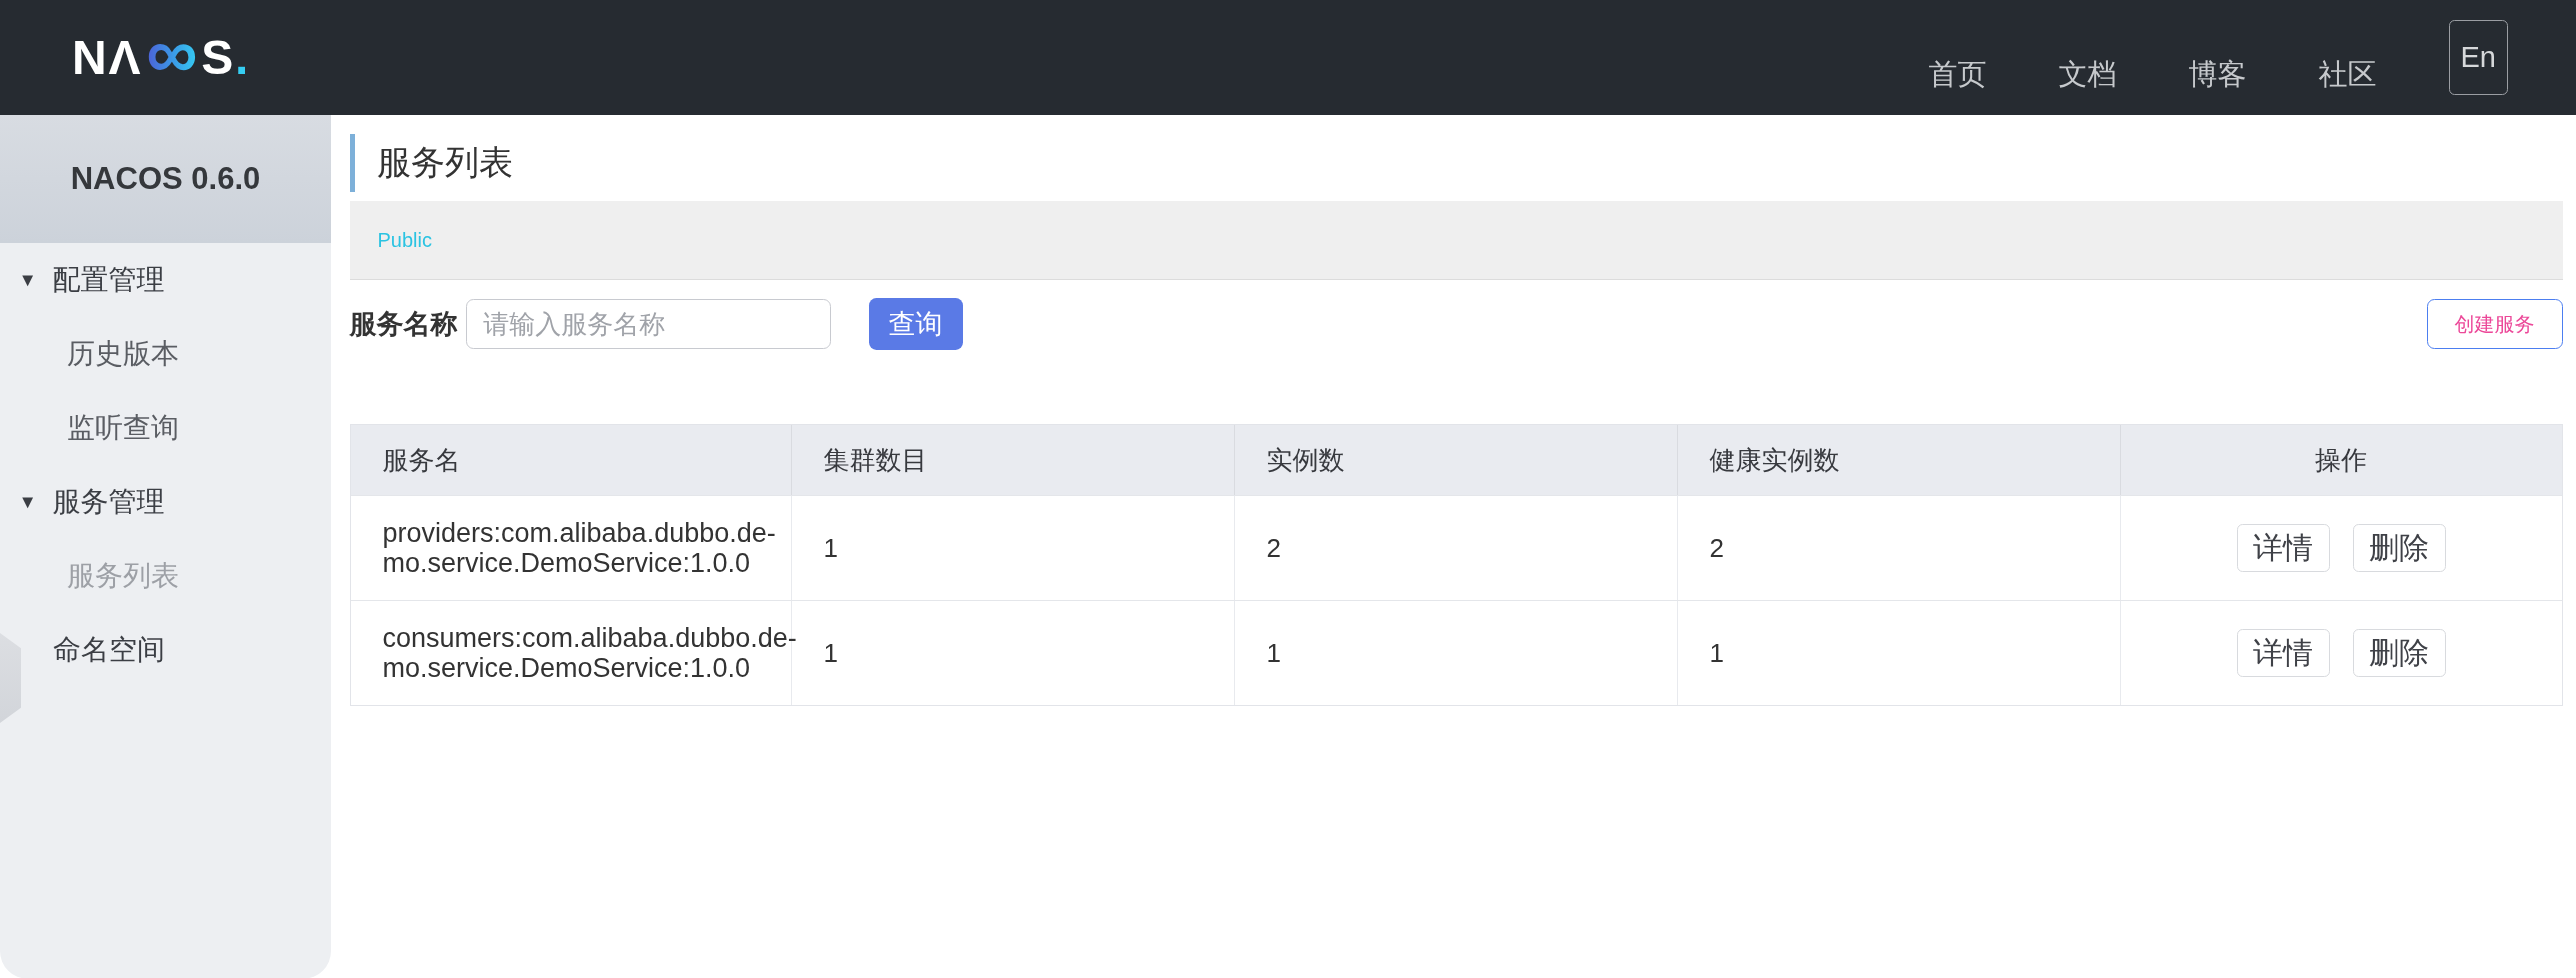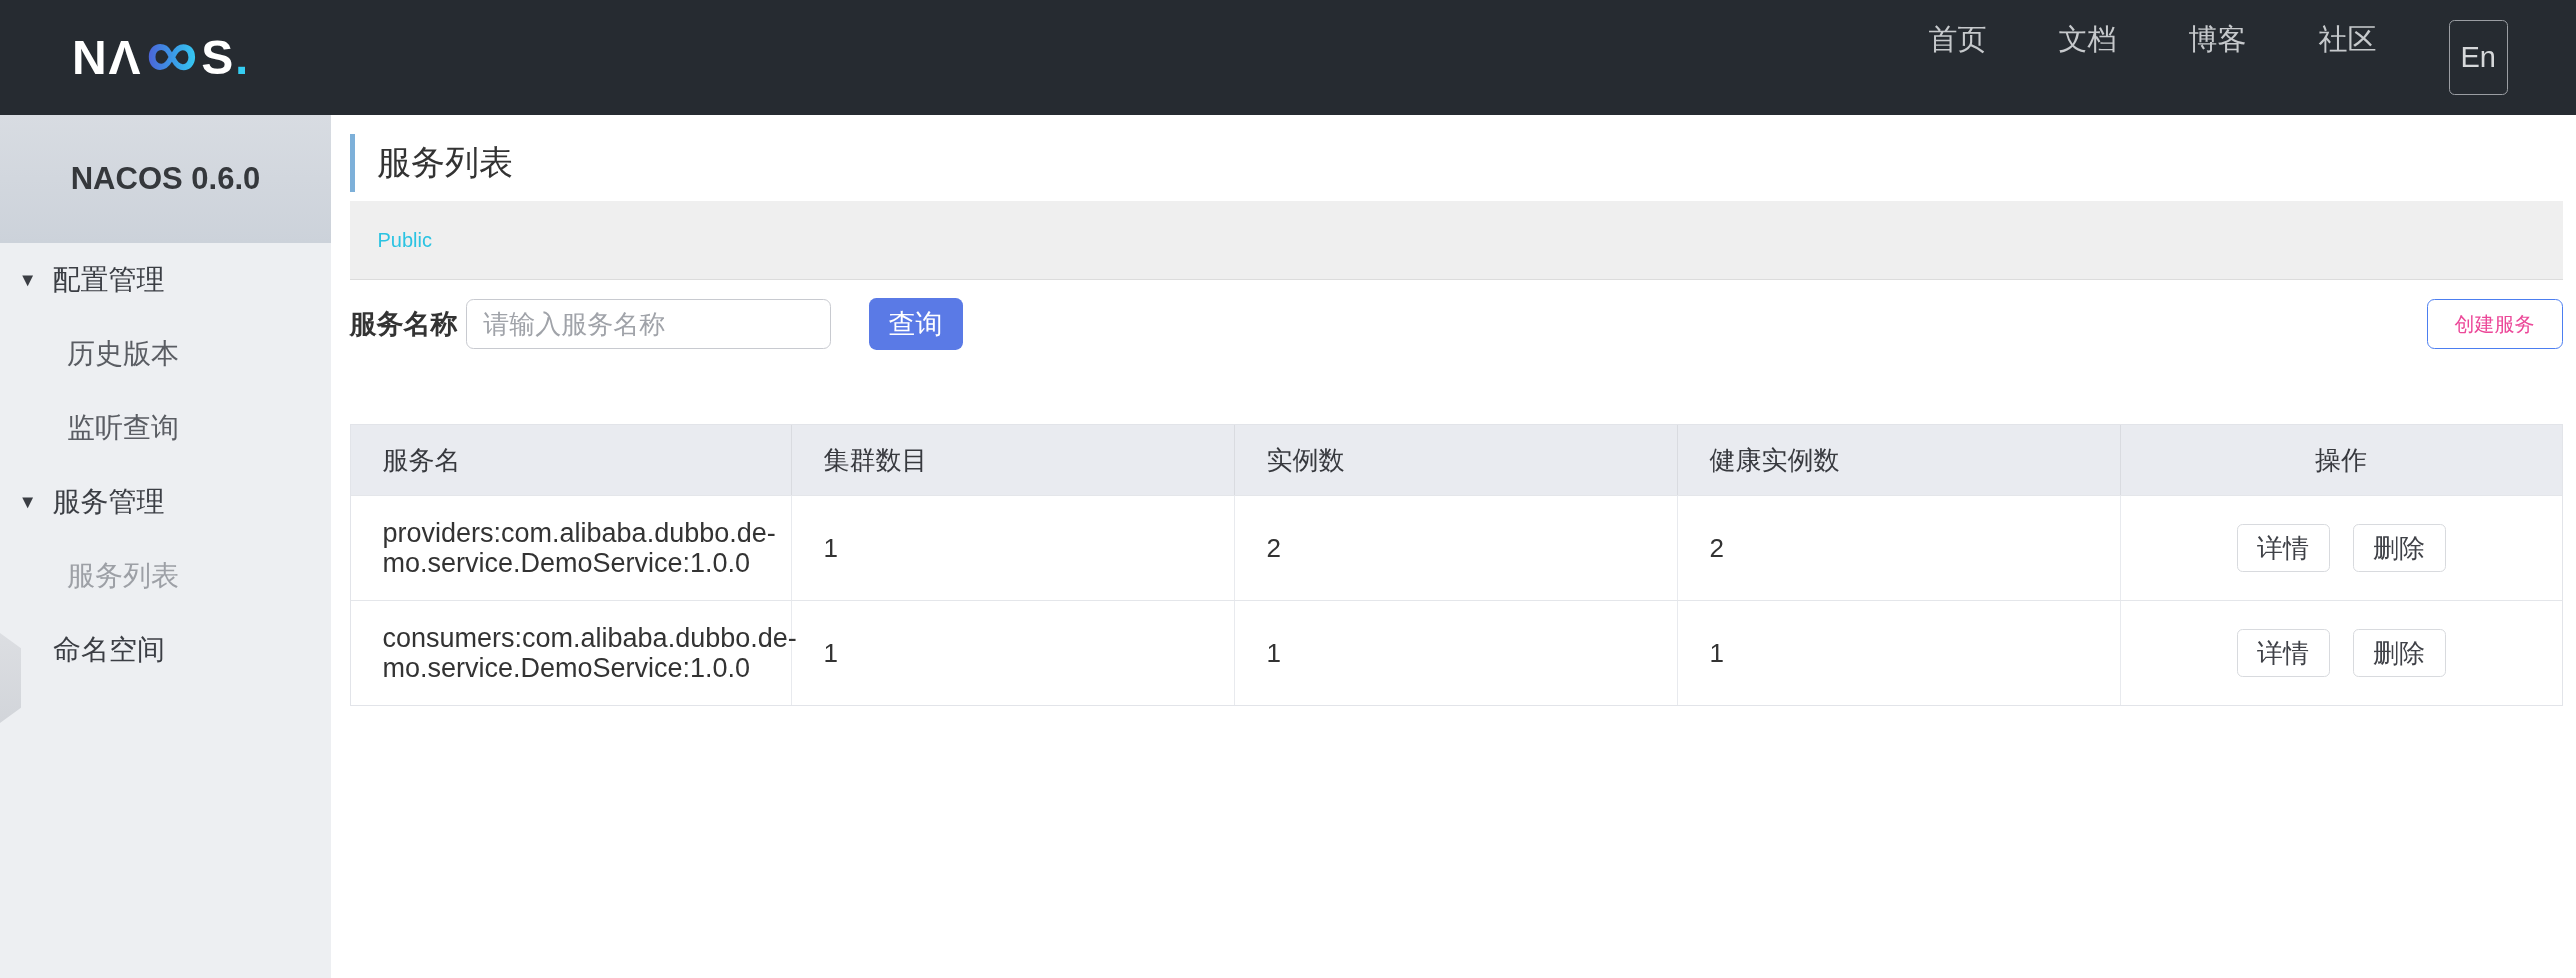--- a/index.html
+++ b/index.html
@@ -15,30 +15,31 @@
     background:#262b31; display:flex; align-items:center;
   }
   .logo { display:flex; align-items:center; margin-left:72px; cursor:pointer; }
   .logo-txt { color:#ffffff; font-size:48px; font-weight:800; letter-spacing:1.9px; }
   .logo-inf {
     font-size:72px; font-weight:700; line-height:56px; margin:0 3.7px; padding-bottom:9.3px;
     background:linear-gradient(90deg,#4d5fd6 0%,#3a9de8 55%,#35cdf2 100%);
     -webkit-background-clip:text; background-clip:text; color:transparent;
   }
   .logo-dot { color:#35cdf2; font-size:48px; font-weight:800; }
-  .topnav { margin-left:auto; display:flex; align-items:flex-start; gap:72px; margin-right:68px; }
+  .topnav { margin-left:auto; display:flex; align-items:flex-end; gap:72px; margin-right:68px; }
   .topnav-item { color:#c6c9cc; font-size:29px; cursor:pointer; }
   .lang-btn {
     color:#d6d8da; font-size:29px; border:1.9px solid #9b9ea3; border-radius:5.6px;
     padding:20px 11px; cursor:pointer;
   }
   
   .sidebar {
     position:absolute; left:0; top:115px; width:331px; height:864px;
     background:#edeff2;
+    border-radius:28px;
   }
   .sidebar-title {
     height:128px; background:linear-gradient(180deg,#d8dce2 0%,#ccd2da 100%);
     display:flex; align-items:center; justify-content:center;
     font-size:31px; font-weight:bold; color:#35383c;
   }
   .side-item {
     height:74px; display:flex; align-items:center; cursor:pointer; font-size:28px;
   }
   .side-group { padding-left:18.5px; color:#3b3e44; }
@@ -99,21 +100,21 @@
   .t-head .t-cell { border-right:1.9px solid #d9dbe0; color:#37393e; }
   .t-body { background:#fff; height:105px; border-top:1.9px solid #e4e6ea; }
   .t-body .t-cell { border-right:1.9px solid #e8eaee; color:#333; }
   .t-cell {
     display:flex; align-items:center; padding-left:32px; font-size:26px;
   }
   .t-cell:last-child { border-right:none !important; justify-content:center; padding-left:0; }
   .svc-name { font-size:27px; line-height:30px; white-space:pre-line; }
   .row-btn {
     width:93px; height:48px; background:#fff; border:1.9px solid #d8dade;
-    border-radius:5.6px; font-size:26px; color:#3f4147; cursor:pointer;
+    border-radius:5.6px; font-size:30px; color:#3f4147; cursor:pointer;
     font-family:"Liberation Sans","DejaVu Sans",sans-serif;
   }
   .row-btn + .row-btn { margin-left:23px; }
 </style>
 </head>
 <body>
 
 <div class="topbar">
   <div class="logo">
     <span class="logo-txt">NΛ</span>

